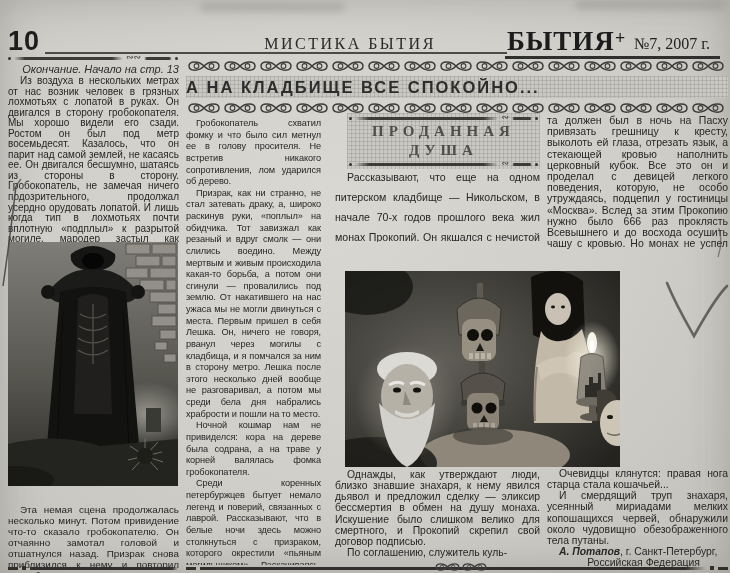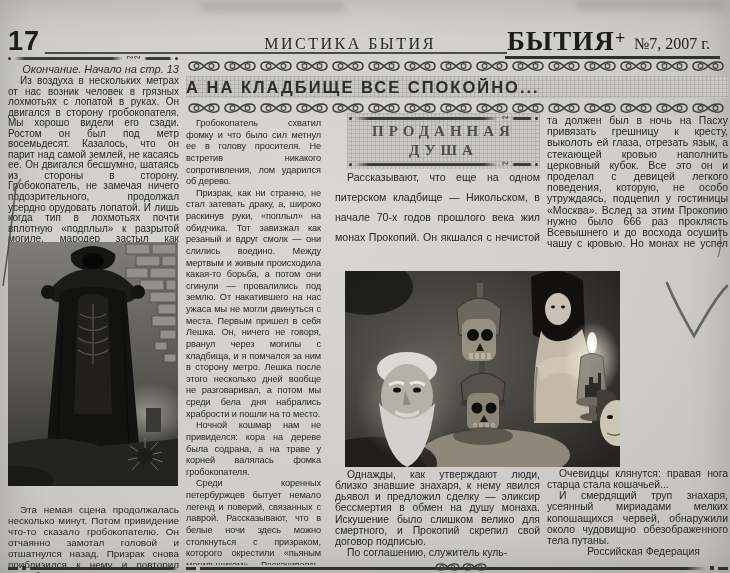--- a/index.html
+++ b/index.html
@@ -67,21 +67,21 @@
   .illus{display:block;}
   .left-illus{left:8px;top:242px;}
   .center-illus{left:345px;top:271px;}
   .ink-overlay{left:0;top:0;pointer-events:none;}
 </style>
 </head>
 <body>
 
 <div id="page">
 
-  <div class="abs page-num">17</div>
+  <div class="abs page-num">10</div>
   <div class="abs section-title">МИСТИКА БЫТИЯ</div>
   <div class="abs hline1"></div>
   <div class="abs hline2"></div>
   <div class="abs masthead"><span>БЫТИЯ</span><sup>+</sup></div>
   <div class="abs issue">№7, 2007 г.</div>
   <div class="abs smudge" style="left:200px;top:2px;width:145px;"></div>
   <div class="abs smudge" style="left:575px;top:0px;width:150px;"></div>
 
   <div class="abs orn-rule" style="left:8px;top:55px;width:170px;">
     <span class="dot"></span>
@@ -322,20 +322,21 @@
     <p>Однажды, как утверждают люди, близко знавшие знахаря, к нему явился дьявол и предложил сделку — эликсир бессмертия в обмен на душу монаха. Искушение было слишком велико для смертного, и Прокопий скрепил свой договор подписью.</p>
     <p>По соглашению, служитель куль-</p>
   </div>
 
   <div class="abs body-text col4-text">
     <p class="noindent">та должен был в ночь на Пасху привязать грешницу к кресту, выколоть ей глаза, отрезать язык, а стекающей кровью наполнить церковный кубок. Все это он и проделал с девицей легкого поведения, которую, не особо утруждаясь, подцепил у гостиницы «Москва». Вслед за этим Прокопию нужно было 666 раз проклясть Всевышнего и до восхода осушить чашу с кровью. Но монах не успел — оранжевым светом вспыхнули лучи солнца.</p>
   </div>
   <div class="abs body-text col4-close">
     <p>Очевидцы клянутся: правая нога старца стала кошачьей...</p>
     <p>И смердящий труп знахаря, усеянный мириадами мелких копошащихся червей, обнаружили около чудовищно обезображенного тела путаны.</p>
+    <p class="byline"><span class="bname">А. Потапов</span><span>, г. Санкт-Петербург,</span></p>
     <p class="byline2">Российская Федерация</p>
   </div>
 
   <div class="abs end-rule rule-long">
     <span class="dash"></span>
       <span class="long"></span>
       <span class="sq"></span>
       <span class="dash"></span>
   </div>
   <svg class="abs knot-cluster" width="66" height="12" viewBox="0 0 72 16">

